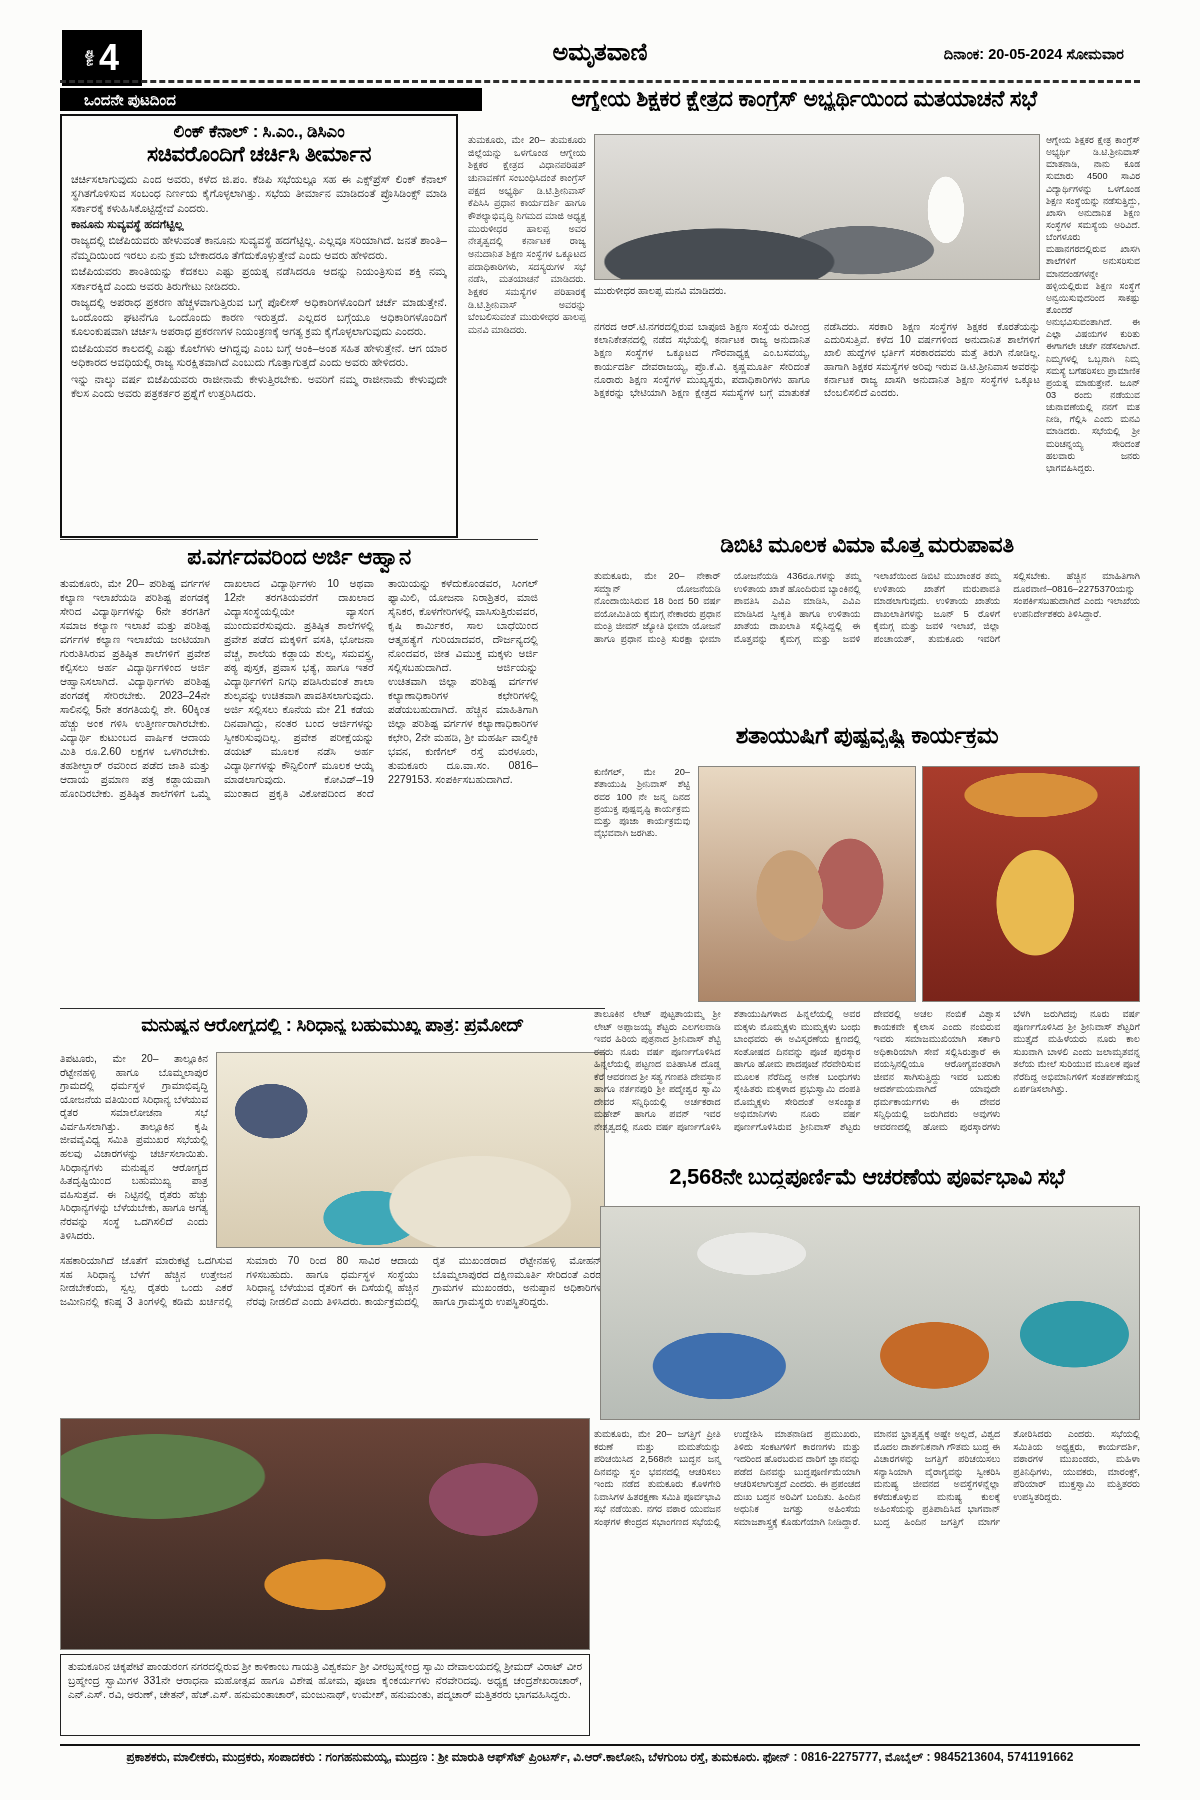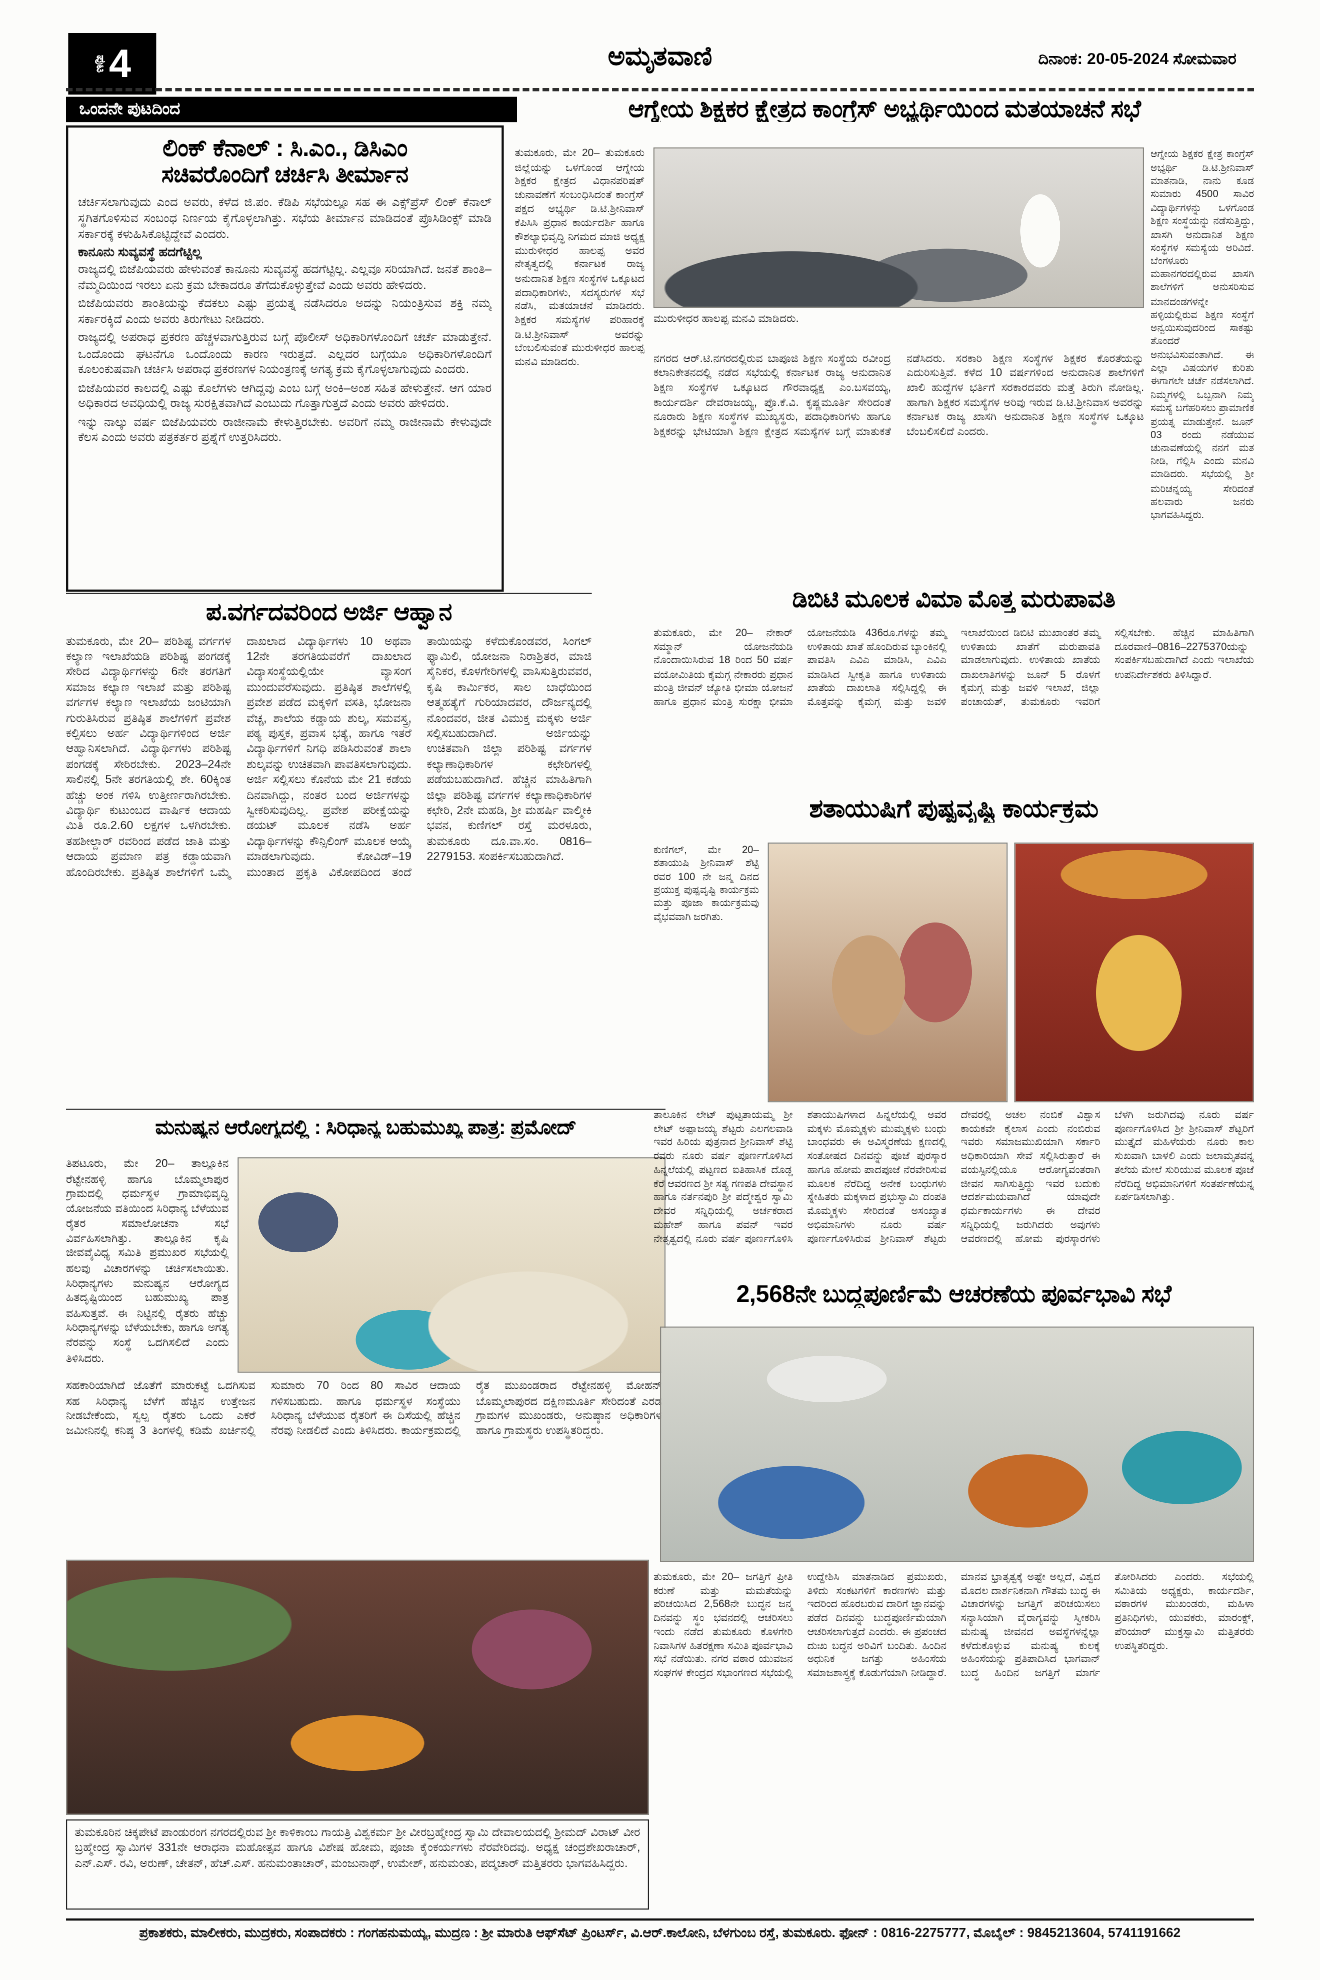--- a/index.html
+++ b/index.html
@@ -1,21 +1,21 @@
 <!DOCTYPE html>
 <html><head>
 <meta charset="utf-8">
 <style>
   html,body{margin:0;padding:0;background:#e8e8e6;}
   #paper{position:relative;width:1200px;height:1800px;background:#fcfcfa;margin:0 auto;
          font-family:"Liberation Sans","DejaVu Sans",sans-serif;color:#111;overflow:hidden;}
   .abs{position:absolute;}
   .txt{text-align:justify;overflow:hidden;line-height:1.32;color:#1a1a1a;}
   .headline{font-weight:700;color:#000;text-align:center;line-height:1.15;letter-spacing:-0.3px;}
-  .blackbar{background:#000;color:#fff;font-weight:700;display:flex;align-items:center;padding-left:12px;}
+  .blackbar{background:#000;color:#fff;font-weight:700;display:flex;align-items:center;padding-left:24px;}
   .cols2{column-count:2;column-gap:14px;}
   .cols3{column-count:3;column-gap:14px;}
   .cols4{column-count:4;column-gap:13px;}
   .photo{border:1px solid #87857f;box-sizing:border-box;}
   .ph-congress{background:
     radial-gradient(ellipse 30px 55px at 79% 52%, #fbfbf8 0 60%, transparent 61%),
     radial-gradient(ellipse 190px 55px at 28% 88%, #474c52 0 60%, transparent 61%),
     radial-gradient(ellipse 120px 40px at 60% 80%, #6b6f74 0 60%, transparent 61%),
     linear-gradient(#e0deda,#c5c2ba);}
   .ph-millet{background:
@@ -60,21 +60,21 @@
 
   <div class="abs" style="right:76px;top:46px;font-size:14.5px;font-weight:700;color:#000;">ದಿನಾಂಕ: 20-05-2024 ಸೋಮವಾರ</div>
 
   <div class="abs dashes" style="left:60px;top:80px;width:1080px;"></div>
 
   <div class="abs blackbar" style="left:60px;top:88px;width:398px;height:23px;font-size:15px;">
     <span>ಒಂದನೇ ಪುಟದಿಂದ</span>
   </div>
 
   <div class="abs" style="left:60px;top:114px;width:398px;height:424px;border:2px solid #111;box-sizing:border-box;padding:6px 9px;overflow:hidden;">
-    <div class="headline" style="font-size:22px;">ಲಿಂಕ್ ಕೆನಾಲ್ : ಸಿ.ಎಂ., ಡಿಸಿಎಂ</div>
+    <div class="headline" style="font-size:17px;">ಲಿಂಕ್ ಕೆನಾಲ್ : ಸಿ.ಎಂ., ಡಿಸಿಎಂ</div>
     <div class="headline" style="font-size:21px;margin-bottom:6px;">ಸಚಿವರೊಂದಿಗೆ ಚರ್ಚಿಸಿ ತೀರ್ಮಾನ</div>
     <div class="txt" style="font-size:11px;">ಚರ್ಚಿಸಲಾಗುವುದು ಎಂದ ಅವರು, ಕಳೆದ ಜಿ.ಪಂ. ಕೆಡಿಪಿ ಸಭೆಯಲ್ಲೂ ಸಹ ಈ ಎಕ್ಸ್‌ಪ್ರೆಸ್ ಲಿಂಕ್ ಕೆನಾಲ್ ಸ್ಥಗಿತಗೊಳಿಸುವ ಸಂಬಂಧ ನಿರ್ಣಯ ಕೈಗೊಳ್ಳಲಾಗಿತ್ತು. ಸಭೆಯ ತೀರ್ಮಾನ ಮಾಡಿದಂತೆ ಪ್ರೊಸಿಡಿಂಕ್ಸ್ ಮಾಡಿ ಸರ್ಕಾರಕ್ಕೆ ಕಳುಹಿಸಿಕೊಟ್ಟಿದ್ದೇವೆ ಎಂದರು.</div>
     <div style="font-size:11.5px;font-weight:700;margin:3px 0 2px 0;">ಕಾನೂನು ಸುವ್ಯವಸ್ಥೆ ಹದಗೆಟ್ಟಿಲ್ಲ</div>
     <div class="txt" style="font-size:11px;">ರಾಜ್ಯದಲ್ಲಿ ಬಿಜೆಪಿಯವರು ಹೇಳುವಂತೆ ಕಾನೂನು ಸುವ್ಯವಸ್ಥೆ ಹದಗೆಟ್ಟಿಲ್ಲ. ಎಲ್ಲವೂ ಸರಿಯಾಗಿದೆ. ಜನತೆ ಶಾಂತಿ–ನೆಮ್ಮದಿಯಿಂದ ಇರಲು ಏನು ಕ್ರಮ ಬೇಕಾದರೂ ತೆಗೆದುಕೊಳ್ಳುತ್ತೇವೆ ಎಂದು ಅವರು ಹೇಳಿದರು.</div>
     <div class="txt" style="font-size:11px;margin-top:2px;">ಬಿಜೆಪಿಯವರು ಶಾಂತಿಯನ್ನು ಕೆದಕಲು ಎಷ್ಟು ಪ್ರಯತ್ನ ನಡೆಸಿದರೂ ಅದನ್ನು ನಿಯಂತ್ರಿಸುವ ಶಕ್ತಿ ನಮ್ಮ ಸರ್ಕಾರಕ್ಕಿದೆ ಎಂದು ಅವರು ತಿರುಗೇಟು ನೀಡಿದರು.</div>
     <div class="txt" style="font-size:11px;margin-top:2px;">ರಾಜ್ಯದಲ್ಲಿ ಅಪರಾಧ ಪ್ರಕರಣ ಹೆಚ್ಚಳವಾಗುತ್ತಿರುವ ಬಗ್ಗೆ ಪೊಲೀಸ್ ಅಧಿಕಾರಿಗಳೊಂದಿಗೆ ಚರ್ಚೆ ಮಾಡುತ್ತೇನೆ. ಒಂದೊಂದು ಘಟನೆಗೂ ಒಂದೊಂದು ಕಾರಣ ಇರುತ್ತದೆ. ಎಲ್ಲದರ ಬಗ್ಗೆಯೂ ಅಧಿಕಾರಿಗಳೊಂದಿಗೆ ಕೂಲಂಕುಷವಾಗಿ ಚರ್ಚಿಸಿ ಅಪರಾಧ ಪ್ರಕರಣಗಳ ನಿಯಂತ್ರಣಕ್ಕೆ ಅಗತ್ಯ ಕ್ರಮ ಕೈಗೊಳ್ಳಲಾಗುವುದು ಎಂದರು.</div>
     <div class="txt" style="font-size:11px;margin-top:2px;">ಬಿಜೆಪಿಯವರ ಕಾಲದಲ್ಲಿ ಎಷ್ಟು ಕೊಲೆಗಳು ಆಗಿದ್ದವು ಎಂಬ ಬಗ್ಗೆ ಅಂಕಿ–ಅಂಶ ಸಹಿತ ಹೇಳುತ್ತೇನೆ. ಆಗ ಯಾರ ಅಧಿಕಾರದ ಅವಧಿಯಲ್ಲಿ ರಾಜ್ಯ ಸುರಕ್ಷಿತವಾಗಿದೆ ಎಂಬುದು ಗೊತ್ತಾಗುತ್ತದೆ ಎಂದು ಅವರು ಹೇಳಿದರು.</div>
     <div class="txt" style="font-size:11px;margin-top:2px;">ಇನ್ನು ನಾಲ್ಕು ವರ್ಷ ಬಿಜೆಪಿಯವರು ರಾಜೀನಾಮೆ ಕೇಳುತ್ತಿರಬೇಕು. ಅವರಿಗೆ ನಮ್ಮ ರಾಜೀನಾಮೆ ಕೇಳುವುದೇ ಕೆಲಸ ಎಂದು ಅವರು ಪತ್ರಕರ್ತರ ಪ್ರಶ್ನೆಗೆ ಉತ್ತರಿಸಿದರು.</div>
   </div>
 

